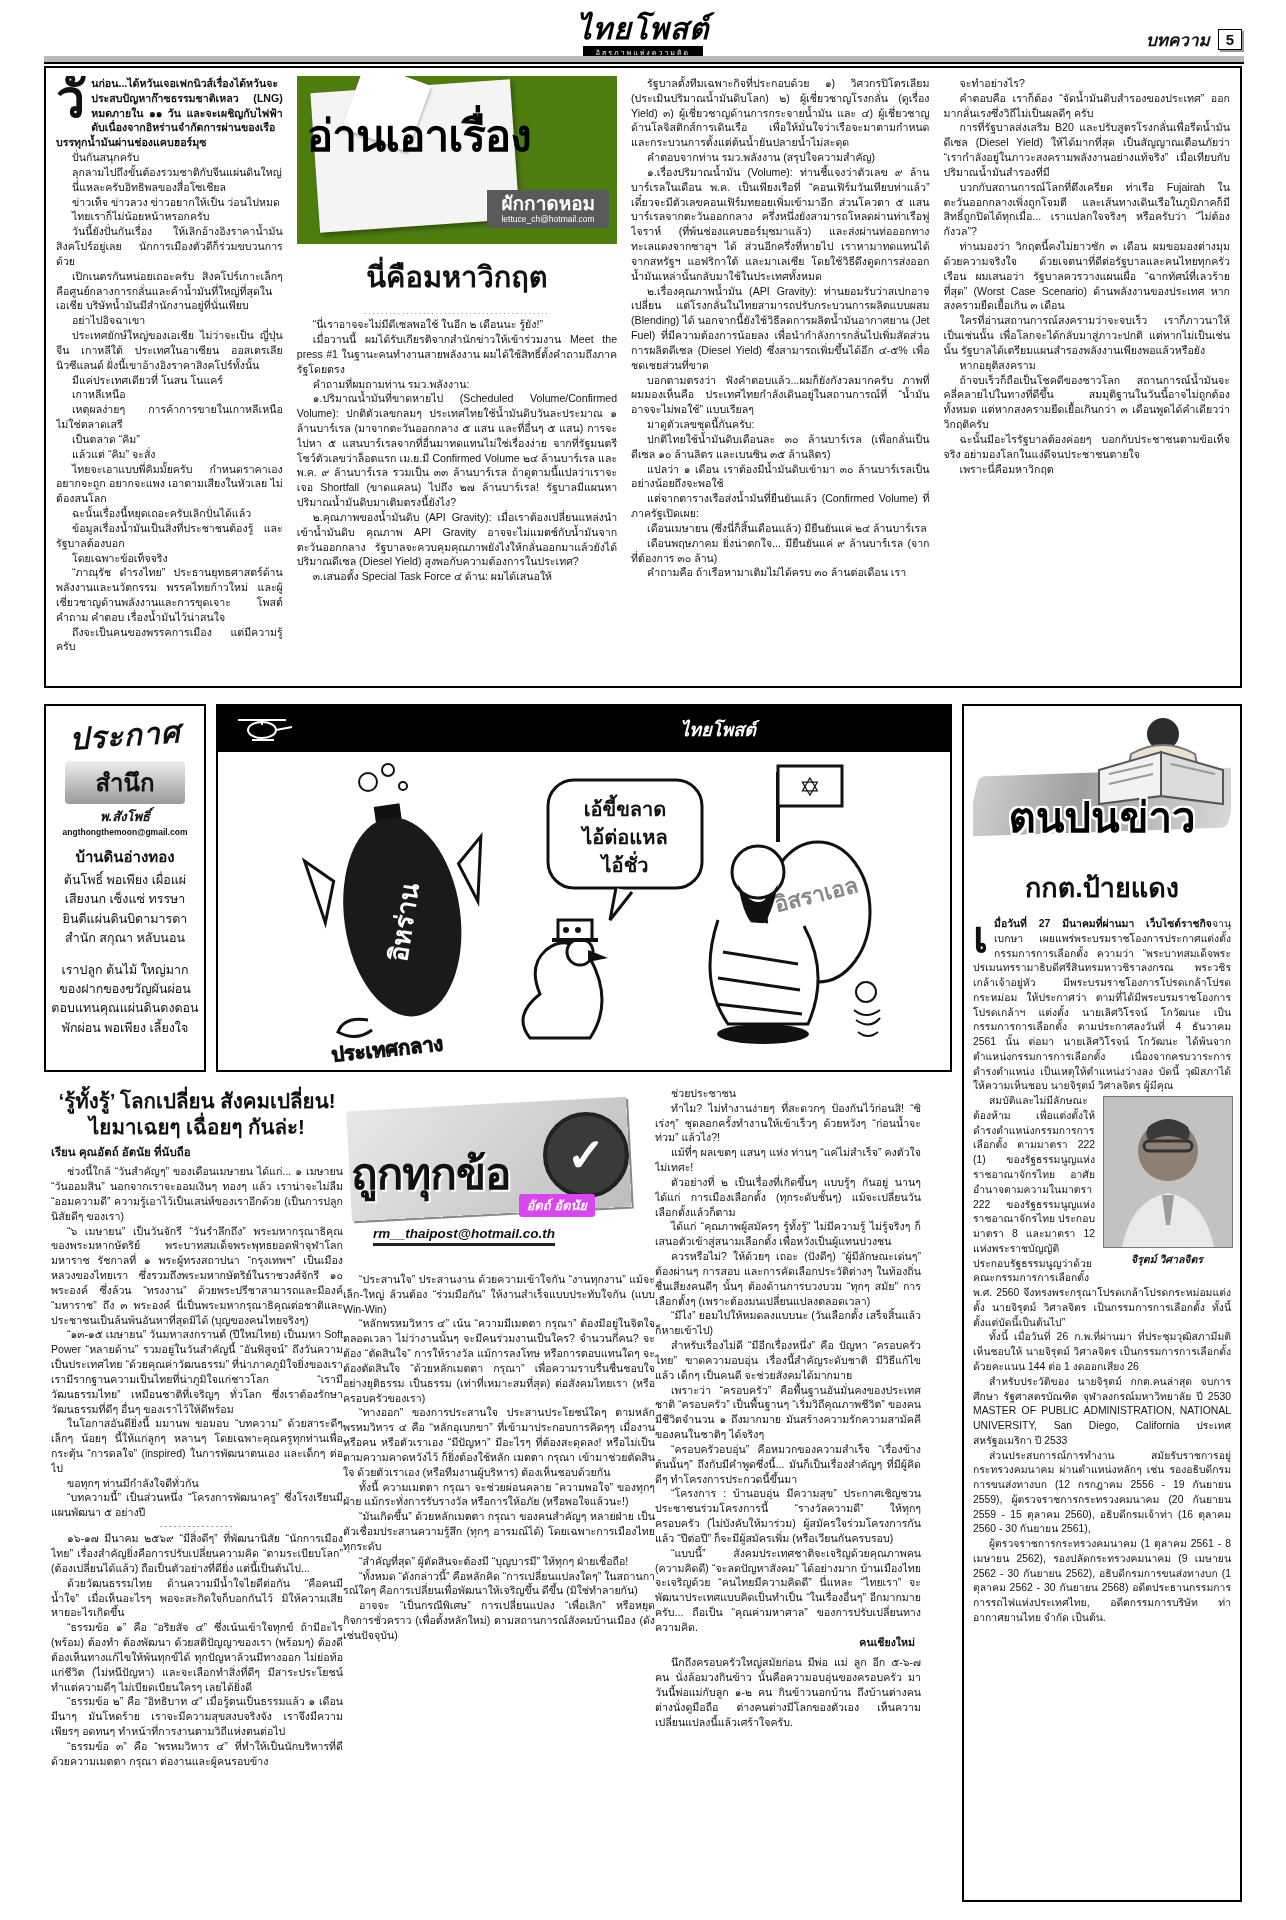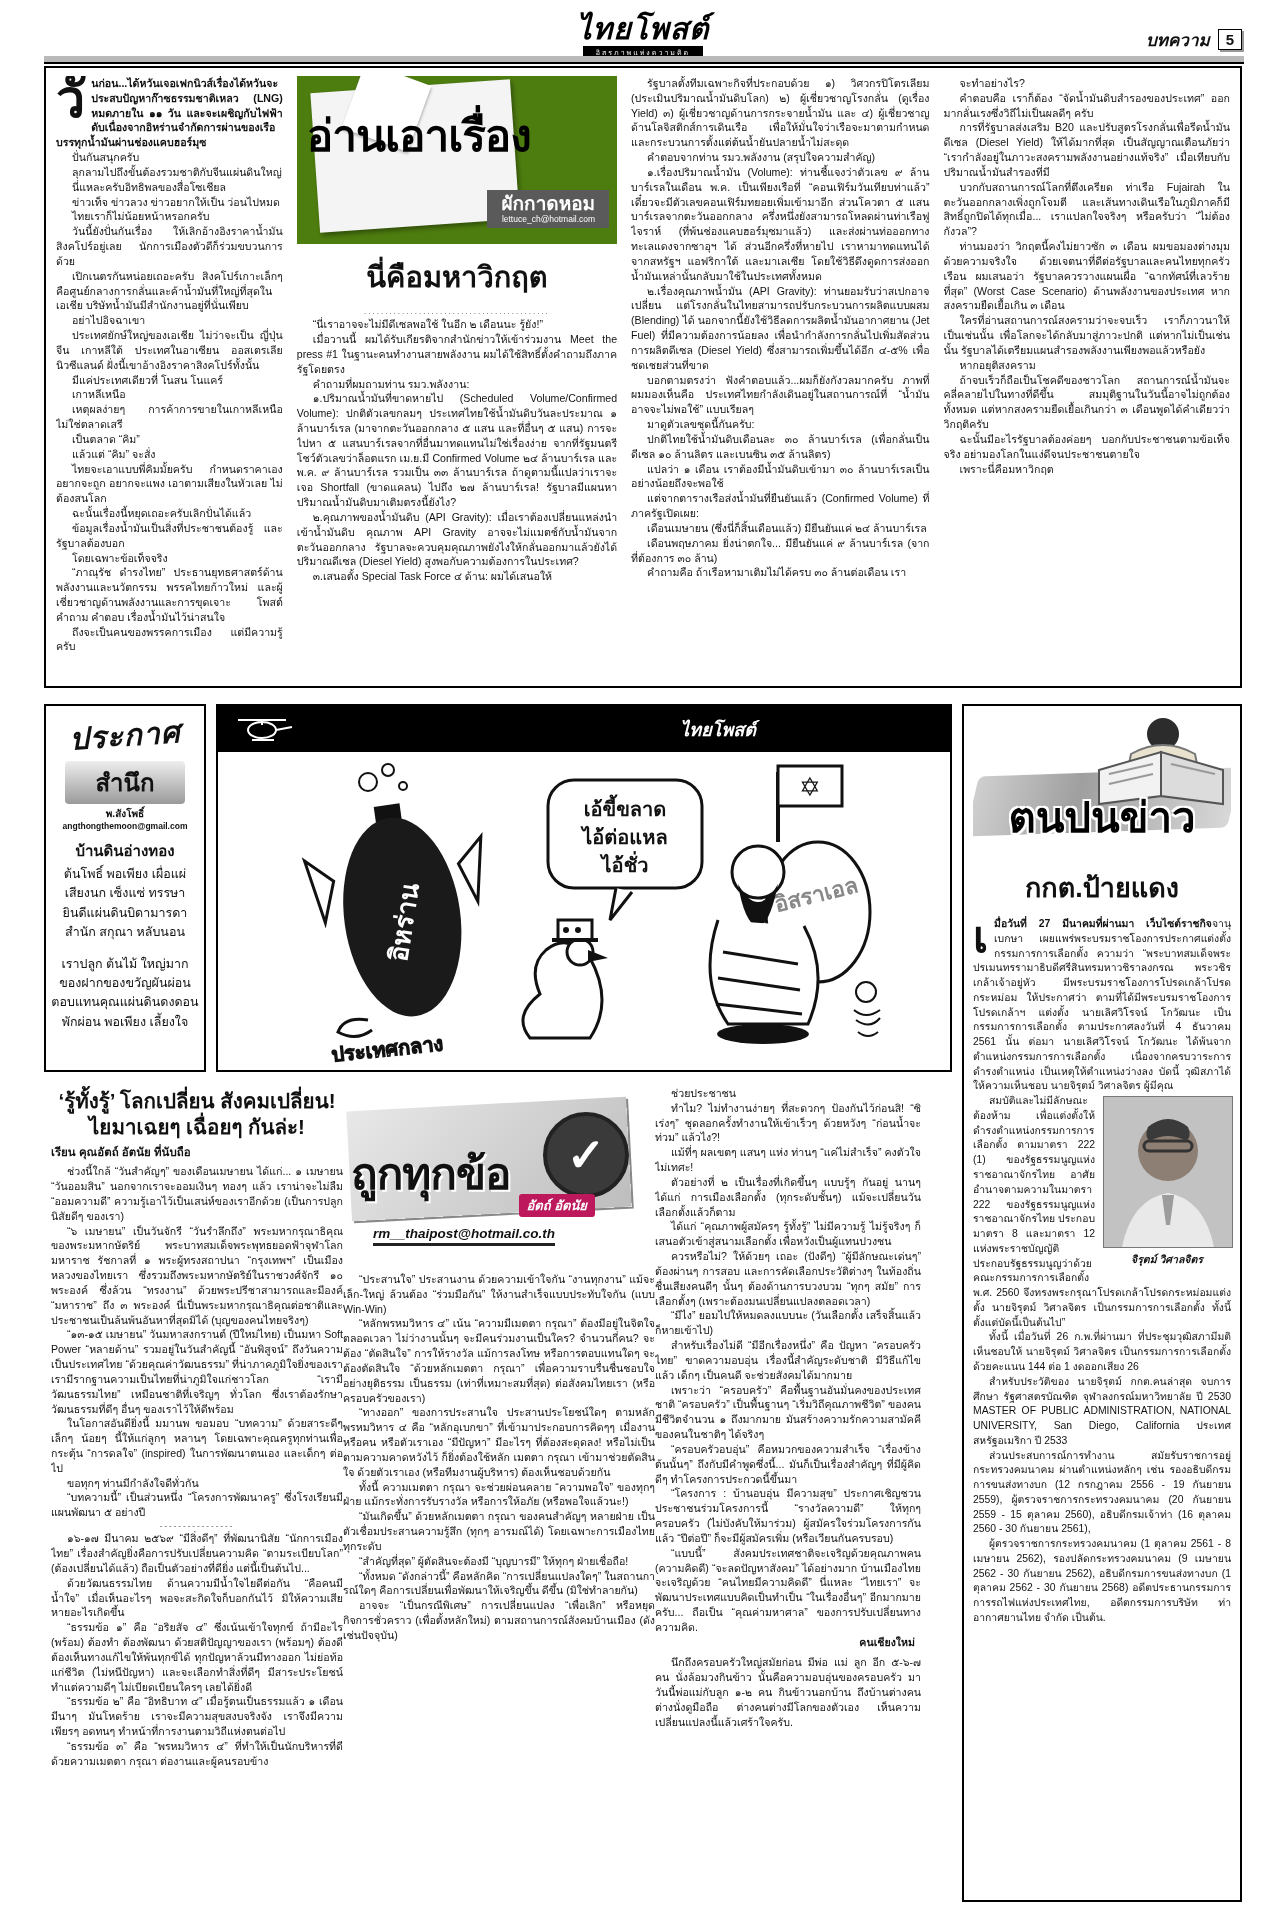--- a/index.html
+++ b/index.html
@@ -23,29 +23,29 @@
   .lead-box{left:44px;top:66px;width:1198px;height:622px;border:2px solid #000;box-sizing:border-box;padding:8px 10px;display:flex;gap:14px;}
   .lead-c1{width:228px;}
   .lead-c2{width:322px;}
   .lead-c3{width:300px;}
   .lead-c4{width:288px;}
   .dropcap{float:left;font-size:52px;font-weight:900;line-height:.82;padding:2px 6px 0 0;}
   .read-graphic{background:#4d7c0f;height:168px;position:relative;overflow:hidden;margin-bottom:10px;}
   .page-curl{position:absolute;left:18px;top:10px;width:200px;height:140px;background:#f4f4f4;transform:rotate(-4deg);box-shadow:2px 3px 4px rgba(0,0,0,.35);}
   .page-curl:before{content:"";position:absolute;left:40px;top:-16px;width:70px;height:70px;background:#fff;transform:rotate(24deg);box-shadow:1px 2px 3px rgba(0,0,0,.3);}
   .read-title{position:absolute;left:10px;top:38px;width:300px;font-size:44px;font-weight:900;color:#000;letter-spacing:-1px;line-height:1;}
-  .read-author-box{position:absolute;right:8px;bottom:16px;background:#5a5a5a;color:#fff;text-align:right;padding:4px 14px;}
+  .read-author-box{position:absolute;right:8px;bottom:16px;background:#5a5a5a;color:#fff;text-align:left;padding:4px 14px;}
   .read-author{font-size:19px;font-weight:bold;line-height:1.05;}
   .read-email{font-size:8.5px;}
   .lead-headline{font-size:29px;font-weight:900;text-align:center;margin:10px 0 6px;letter-spacing:0;}
   
   .notice-box{left:44px;top:704px;width:162px;height:368px;border:2px solid #000;box-sizing:border-box;padding:6px 4px;text-align:center;overflow:hidden;}
   .notice-script{font-size:30px;font-weight:900;font-style:italic;transform:rotate(-4deg);letter-spacing:1px;}
   .notice-ribbon{margin:2px auto;background:linear-gradient(180deg,#eee,#9a9a9a);border-radius:4px;width:120px;padding:2px 0;font-size:24px;font-weight:bold;}
-  .notice-author{font-size:10px;font-weight:bold;}
+  .notice-author{font-size:13px;font-weight:bold;font-style:italic;}
   .notice-email{font-size:8.5px;font-weight:bold;margin-bottom:8px;}
   .poem .para{text-indent:0;text-align:center;font-size:12.5px;line-height:1.55;}
   .poem-title{font-size:15px;font-weight:bold;margin:6px 0 2px;}
   
   .cartoon-box{left:216px;top:704px;width:736px;height:368px;border:2px solid #000;box-sizing:border-box;background:#fff;}
   .cartoon-banner{height:46px;background:#000;display:flex;align-items:center;justify-content:space-between;padding:0 14px;}
   .cartoon-banner .c-logo{color:#fff;font-weight:900;font-style:italic;font-size:18px;margin-right:180px;}
   
   .news-box{left:962px;top:704px;width:280px;height:1198px;border:2px solid #000;box-sizing:border-box;padding:6px 9px;overflow:hidden;}
   .news-banner{position:relative;height:150px;overflow:hidden;}
@@ -61,21 +61,21 @@
   .letter{left:51px;top:1086px;width:898px;height:824px;display:flex;}
   .let-c1{width:292px;}
   .let-c2{width:312px;}
   .let-c3{width:266px;}
   .let-headline{font-size:20.5px;font-weight:900;text-align:center;line-height:1.25;margin:2px 0 4px;}
   .let-salute{font-weight:bold;font-size:11.5px;margin:2px 0 3px;}
   .check-graphic{position:relative;height:178px;margin-bottom:8px;overflow:hidden;}
   .env-shape{position:absolute;left:6px;top:18px;width:280px;height:110px;background:linear-gradient(135deg,#e8e8e8,#bdbdbd);transform:rotate(-3deg);box-shadow:2px 2px 0 #888;}
   .check-title{position:absolute;left:8px;top:52px;font-size:44px;font-weight:900;letter-spacing:-1px;color:#111;text-shadow:2px 2px 0 #fff;}
   .check-circle{position:absolute;right:26px;top:26px;width:78px;height:78px;border-radius:50%;background:#3a3a3a;color:#fff;display:flex;align-items:center;justify-content:center;font-size:46px;font-weight:900;border:4px solid #222;}
-  .check-author{position:absolute;right:60px;top:108px;background:#be185d;color:#fff;font-size:13px;font-weight:bold;font-style:italic;padding:1px 8px;border-radius:3px;}
+  .check-author{position:absolute;right:60px;top:108px;background:#d946ef;color:#fff;font-size:13px;font-weight:bold;font-style:italic;padding:1px 8px;border-radius:3px;}
   .check-email{position:absolute;left:30px;top:140px;font-size:13.5px;font-weight:bold;font-style:italic;border-bottom:3px solid #222;padding-bottom:2px;}
   .svgfill{display:block;}
 </style>
 </head>
 <body>
 
 <div class="abs masthead">
   <div class="logo">ไทยโพสต์</div>
   <div class="tagbar">อิสรภาพแห่งความคิด</div>
 </div>

